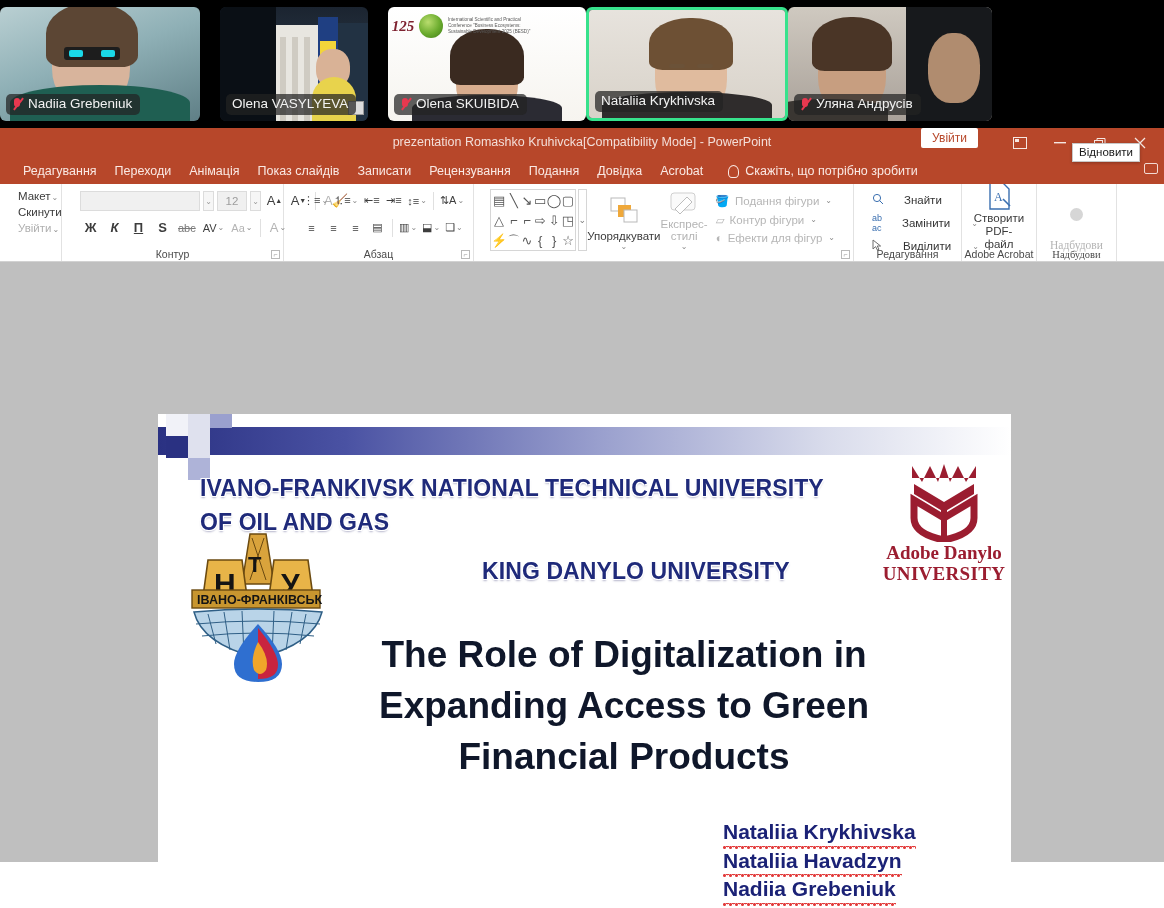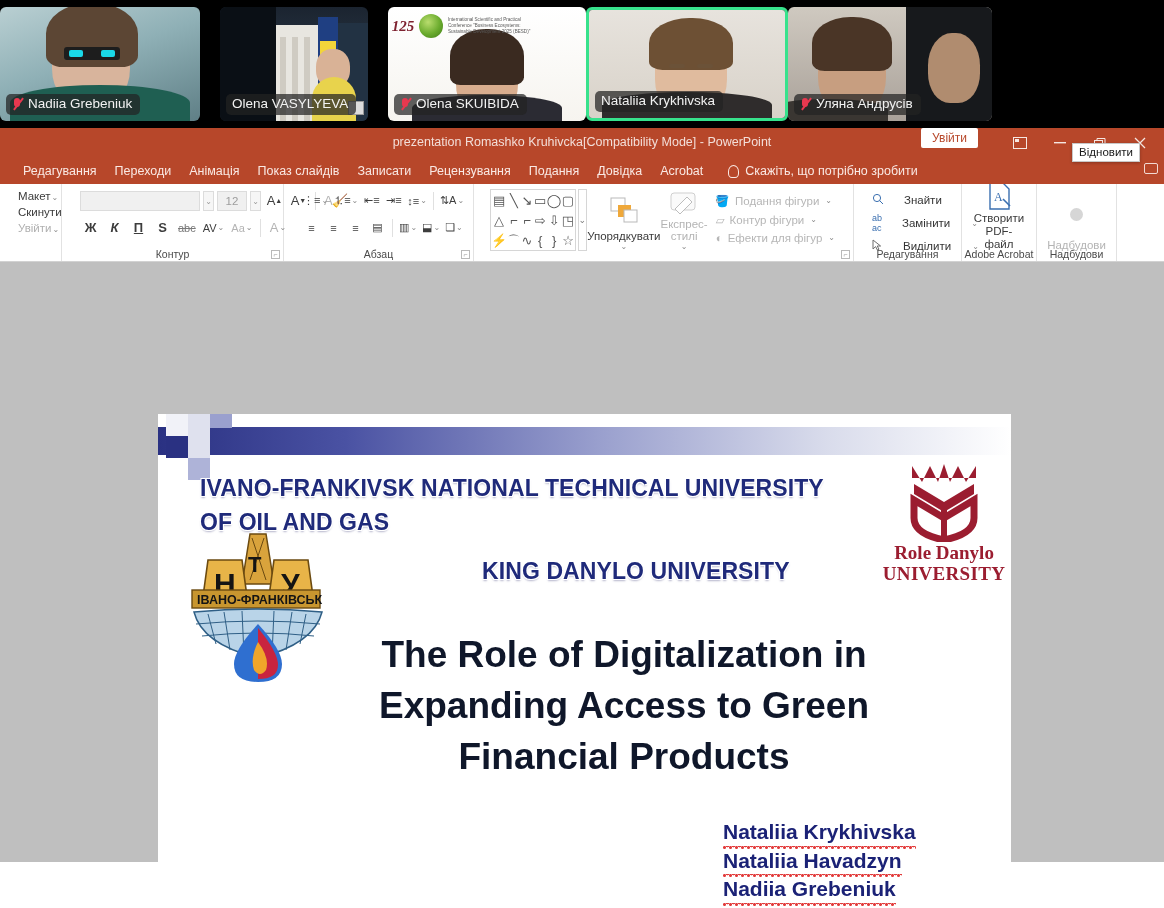--- a/index.html
+++ b/index.html
@@ -282,21 +282,21 @@
   }
 
   .editgrp { width: 108px; }
   .edit-cmd {
     display: flex; align-items: center; gap: 20px;
     font-size: 11.5px; color: #343434;
     padding: 3px 2px;
     white-space: nowrap;
   }
   .acrobatgrp { width: 75px; }
-  .addinsgrp { width: 80px; }
+  .addinsgrp { width: 80px; font-family: Liberation Serif, serif; }
 
   
   .canvas {
     position: absolute; left: 0; top: 134px;
     width: 1164px; height: 600px;
     background: #bfbfbf;
   }
   .slide {
     position: absolute;
     left: 158px; top: 152px;
@@ -769,21 +769,21 @@
         </svg>
       </div>
 
       <div class="kd-logo">
         <svg width="76" height="82" viewBox="0 0 76 82">
           <path d="M6 6 L16 22 L24 6 L32 22 L38 4 L44 22 L52 6 L60 22 L70 6 L70 18 L6 18 Z" fill="#9b1d30"></path>
           <path d="M8 24 L38 42 L68 24 L68 34 L38 52 L8 34 Z" fill="#9b1d30"></path>
           <path d="M8 40 L8 58 Q8 74 38 80 Q68 74 68 58 L68 40 L38 58 Z" fill="none" stroke="#9b1d30" stroke-width="7"></path>
           <rect x="35" y="50" width="6" height="30" fill="#9b1d30"></rect>
         </svg>
-        <div class="kd-text kd-l1">Role Danylo</div>
+        <div class="kd-text kd-l1">Adobe Danylo</div>
         <div class="kd-text kd-l2">UNIVERSITY</div>
       </div>
 
       <div class="main-title">The Role of Digitalization in Expanding Access to Green Financial Products</div>
 
       <div class="authors">
         <div><span class="sq-underline">Nataliia Krykhivska</span></div>
         <div><span class="sq-underline">Nataliia Havadzyn</span></div>
         <div><span class="sq-underline">Nadiia Grebeniuk</span></div>
       </div>

